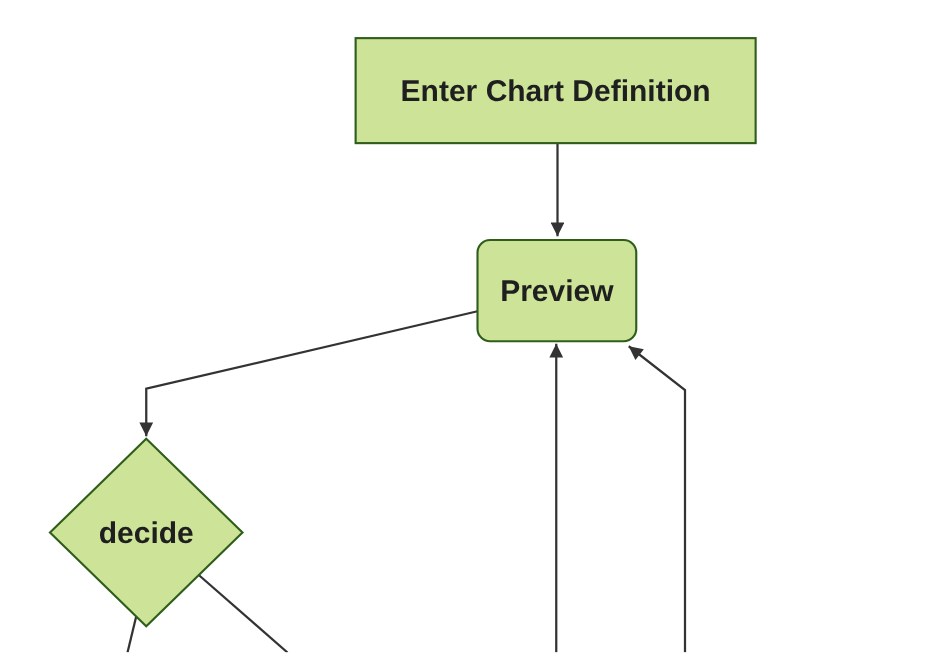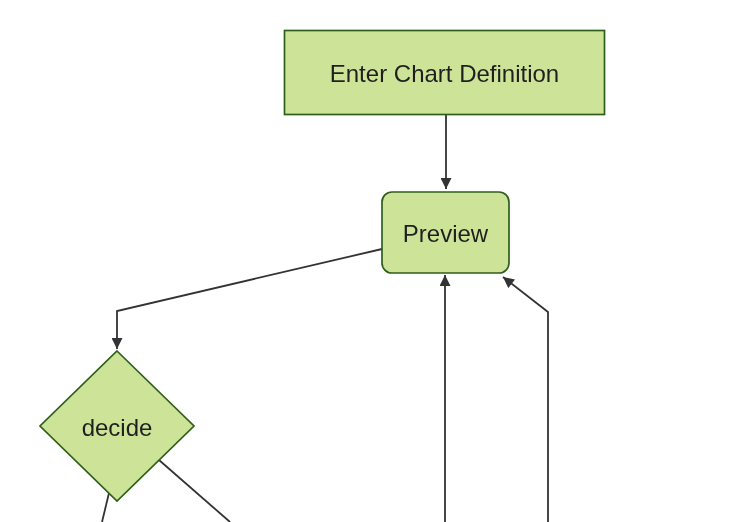--- a/index.html
+++ b/index.html
@@ -7,20 +7,21 @@
     padding: 0;
     background: #ffffff;
   }
   .canvas {
     position: relative;
     width: 740px;
     height: 522px;
     background: #ffffff;
     overflow: hidden;
     font-family: "Liberation Sans", sans-serif;
+    font-weight: bold;
   }
   svg { display: block; }
   .edge {
     fill: none;
     stroke-width: 1.8px;
   }
   .node-shape {
     stroke-width: 1.7px;
   }
   .node-label {

